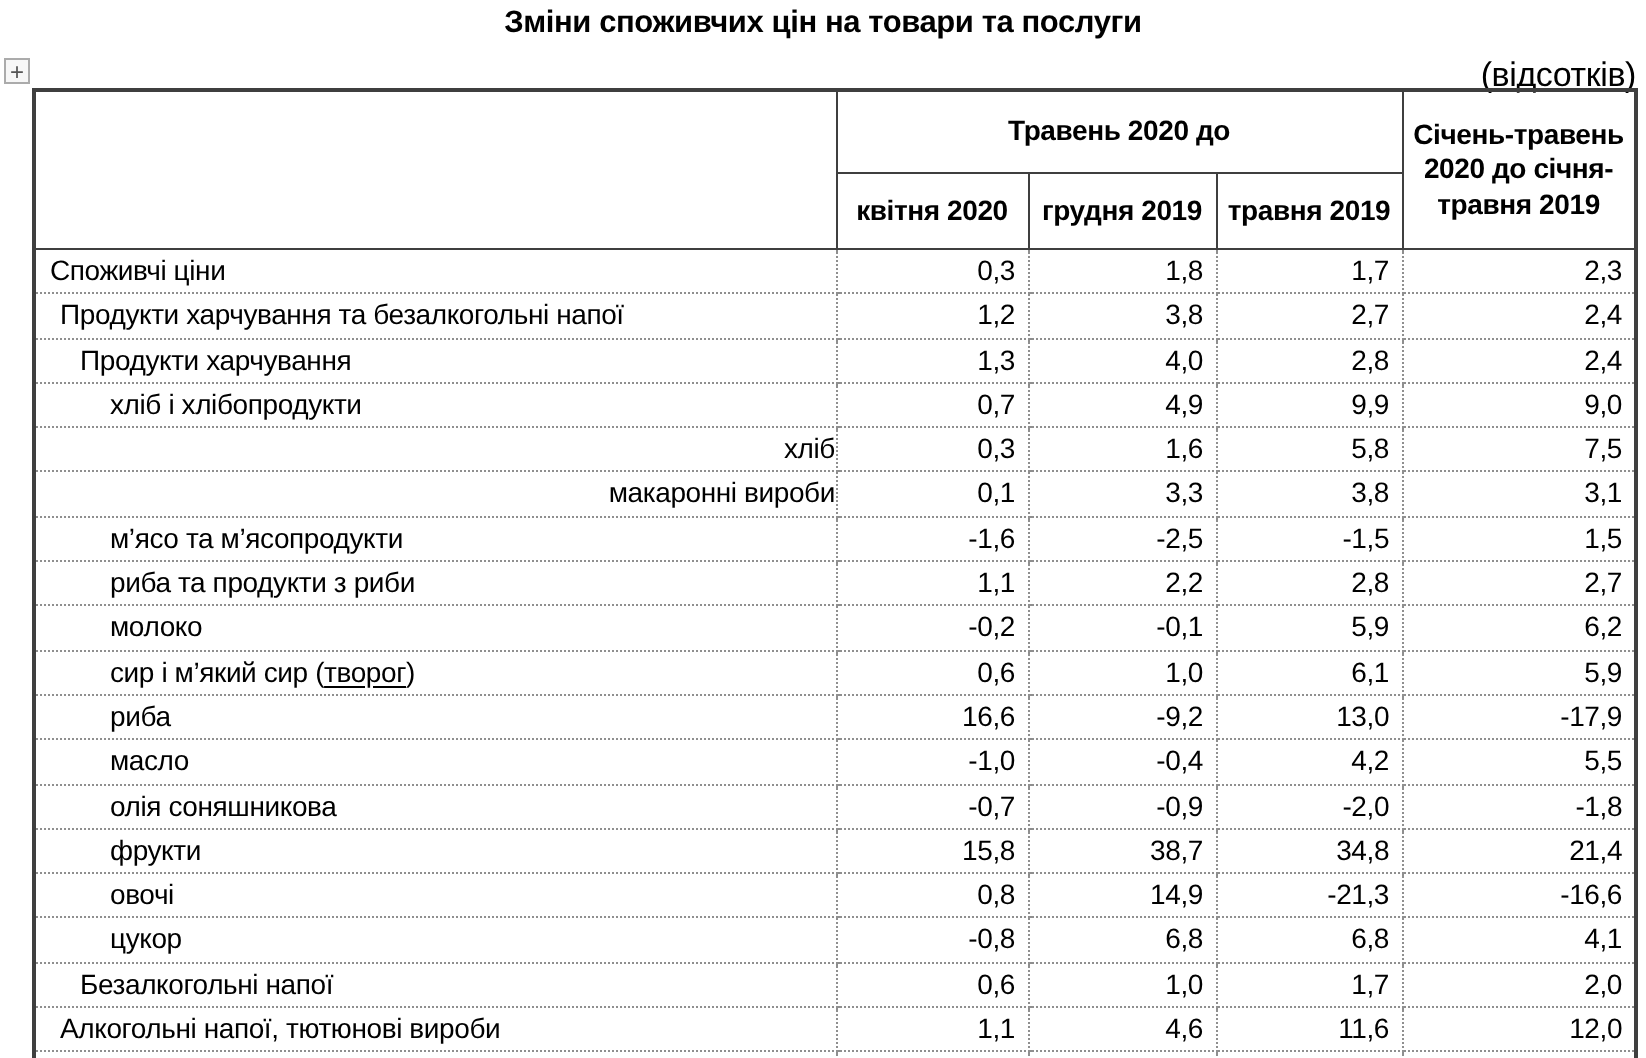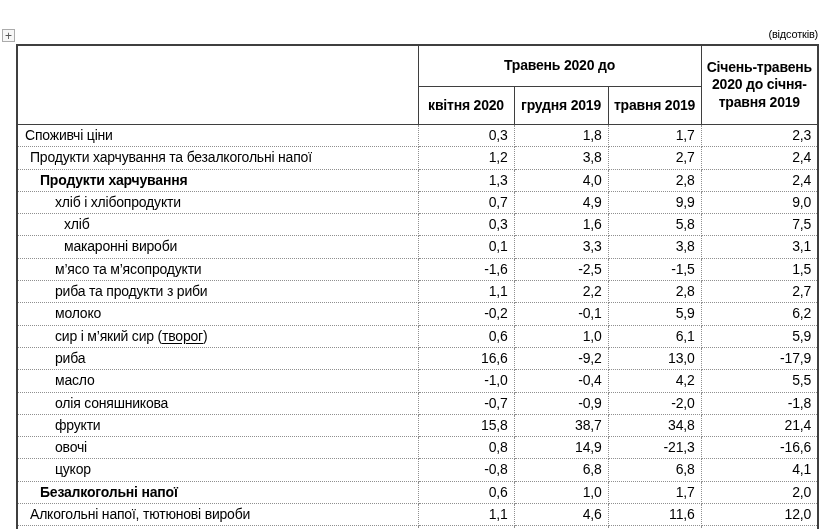--- a/index.html
+++ b/index.html
@@ -18,21 +18,21 @@
     position: absolute;
     left: 0; top: 3px; width: 823px;
     text-align: center;
     font-size: 15.5px;
     font-weight: bold;
     letter-spacing: -0.2px;
   }
   .unit-note {
     position: absolute;
     top: 28px; right: 5px;
-    font-size: 11px;
+    font-size: 17px;
     letter-spacing: -0.2px;
   }
   .move-handle {
     position: absolute;
     left: 2px; top: 29px;
     width: 13px; height: 13px;
     border: 1px solid #ababab;
     background: #f7f7f7;
     display: flex; align-items: center; justify-content: center;
     font-size: 12px; line-height: 1;
@@ -66,37 +66,38 @@
     padding: 0;
     vertical-align: middle;
     white-space: nowrap;
     overflow: hidden;
     line-height: 1.1;
   }
   .price-table td.num { text-align: right; padding-right: 6px; }
   .b { font-weight: normal; }
   .ind0 { padding-left: 7px !important; }
   .ind1 { padding-left: 12px !important; }
-  .ind2 { padding-left: 22px !important; font-weight: bold; }
+  .ind2 { padding-left: 22px !important; }
   .ind3 { padding-left: 37px !important; margin-top: 20px; }
-  .ind4 { padding-left: 46px !important; }
+  .ind4 { padding-left: 46px !important; text-align: right; }
   .squiggle {
     text-decoration-line: underline;
     text-decoration-style: wavy;
     text-decoration-color: #e03131;
     text-decoration-thickness: 1px;
     text-underline-offset: 2px;
     text-decoration: underline;
   }
 </style>
 </head>
 <body>
 
 <div id="canvas">
 
+  <div class="doc-title">Зміни споживчих цін на товари та послуги</div>
 
   <div class="move-handle">
     <span>+</span>
   </div>
 
   <div class="unit-note">(відсотків)</div>
 
   <table class="price-table">
     <colgroup>
       <col style="width:401px">

